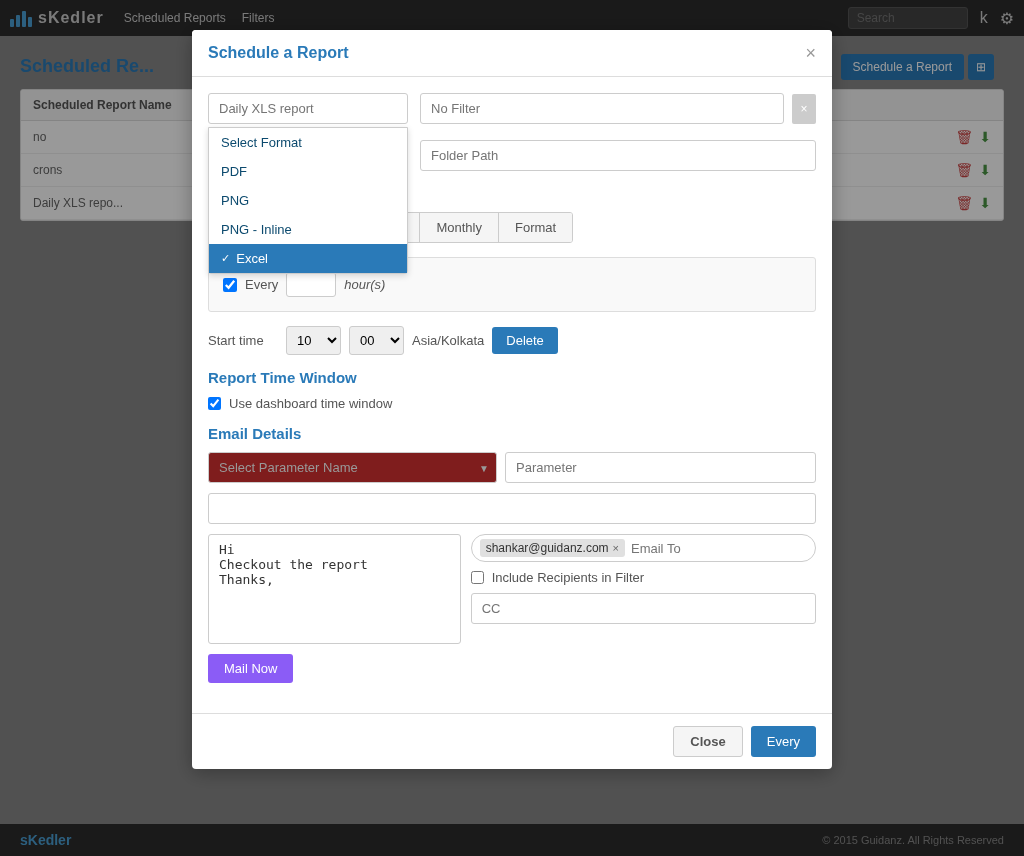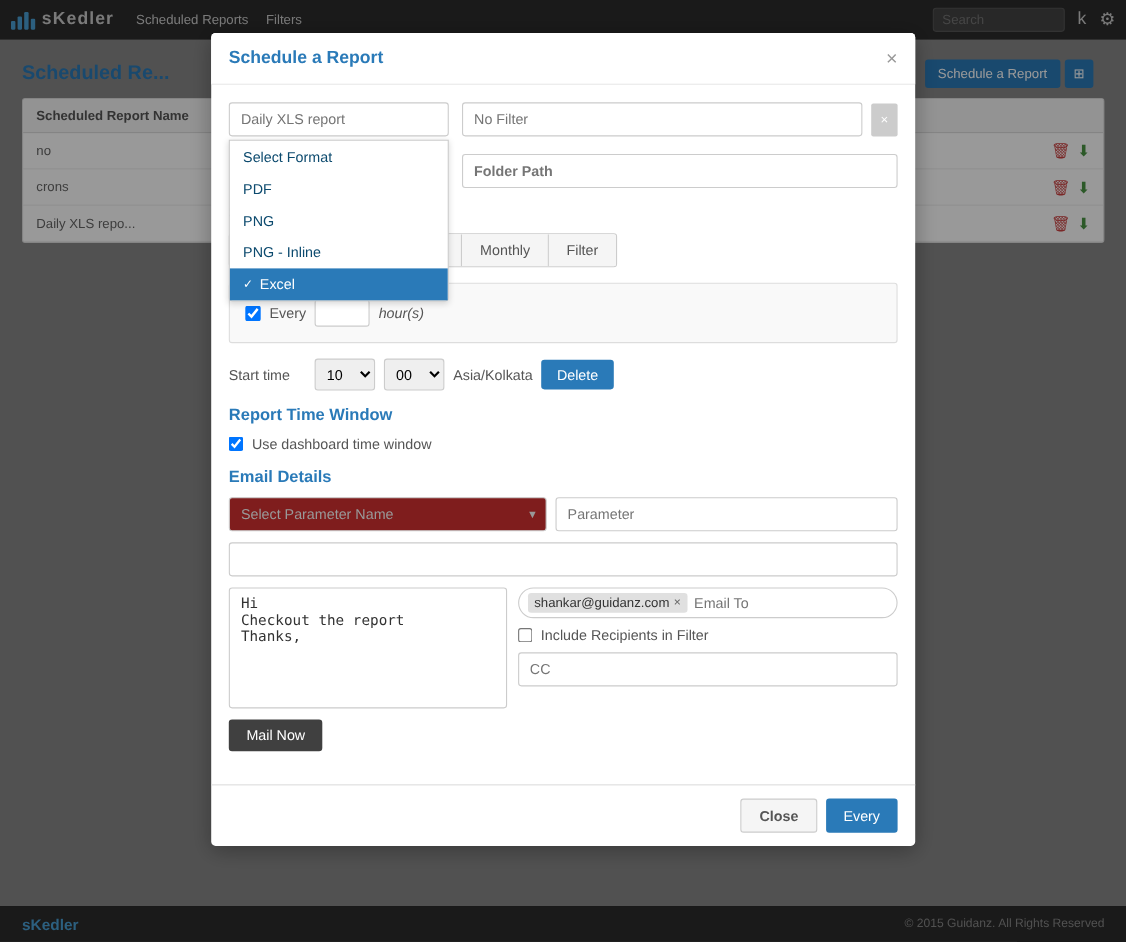--- a/index.html
+++ b/index.html
@@ -254,21 +254,20 @@
       justify-content: center;
     }
     .folder-input {
       width: 100%;
       padding: 7px 10px;
       border: 1px solid #ccc;
       border-radius: 3px;
       font-size: 13px;
       color: #999;
       margin-top: 8px;
-      font-weight: bold;
     }
 
     
     .section-title {
       color: #2a7ab8;
       font-size: 15px;
       font-weight: bold;
       margin-bottom: 10px;
     }
 
@@ -460,21 +459,21 @@
     .include-label { color: #555; font-size: 13px; }
     .cc-input {
       width: 100%;
       padding: 7px 10px;
       border: 1px solid #ccc;
       border-radius: 3px;
       font-size: 13px;
       color: #999;
     }
     .btn-mail-now {
-      background: #404040;
+      background: #8b5cf6;
       color: #fff;
       border: none;
       padding: 7px 16px;
       border-radius: 3px;
       cursor: pointer;
       font-size: 13px;
       align-self: flex-start;
     }
 
     
@@ -641,21 +640,21 @@
         </div>
       </div>
 
       <div class="time-window-section">
         <div class="section-title">Schedule</div>
         <div class="schedule-tabs">
           <button class="tab-btn active">Hourly</button>
           <button class="tab-btn">Daily</button>
           <button class="tab-btn">Weekly</button>
           <button class="tab-btn">Monthly</button>
-          <button class="tab-btn">Filter</button>
+          <button class="tab-btn">Format</button>
         </div>
         <div class="schedule-box">
           <div class="every-row">
             <input type="checkbox" class="every-checkbox" checked="" style="">
             <span class="every-label">Every</span>
             <input type="text" class="every-input" style="">
             <span class="hours-label">hour(s)</span>
           </div>
         </div>
         <div class="start-time-row">

